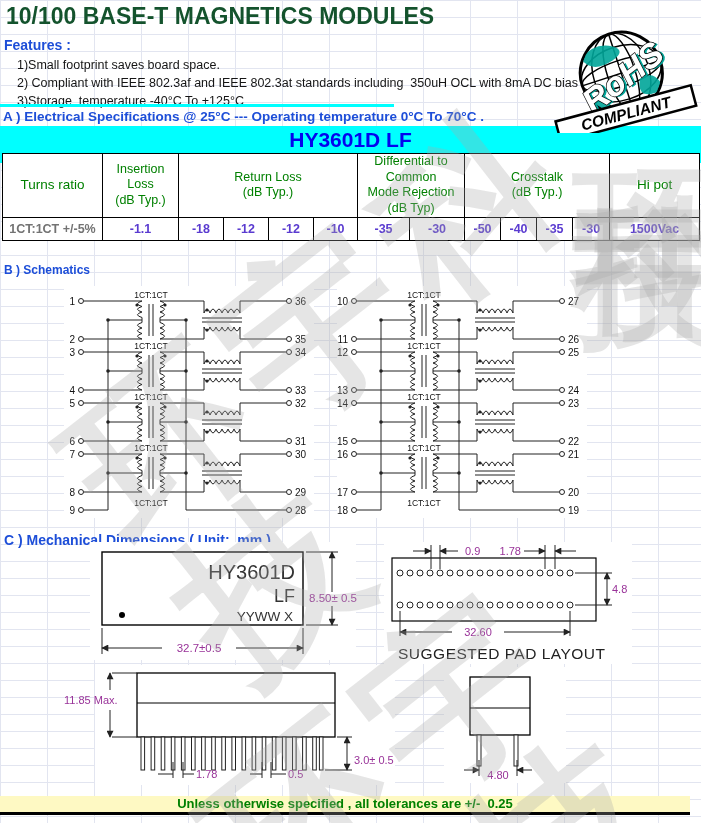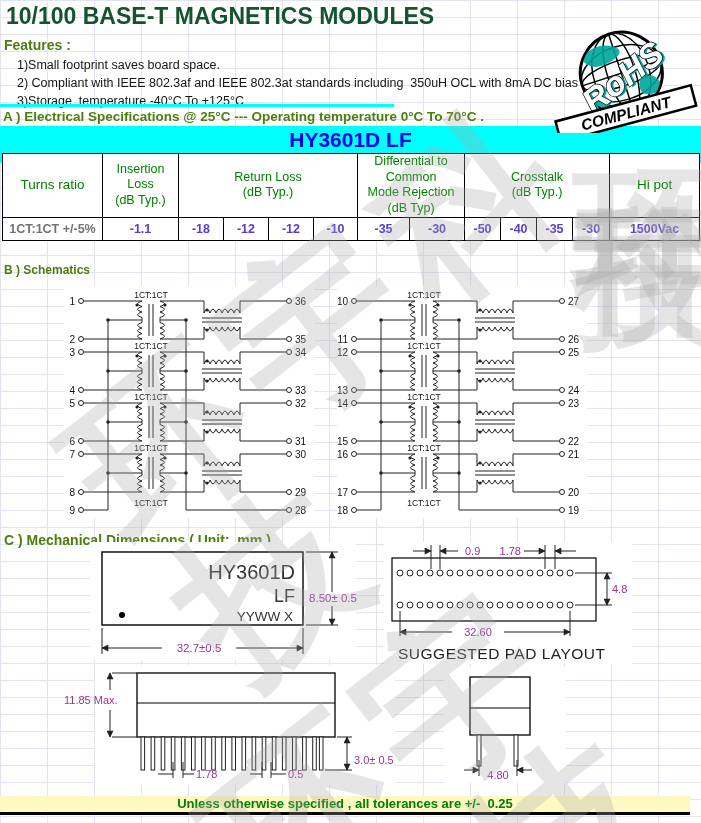--- a/index.html
+++ b/index.html
@@ -8,21 +8,21 @@
     font-family:"Liberation Sans",sans-serif;
     background-color:#fff;
     background-image:
       linear-gradient(to right,#e2e5f0 1px,transparent 1px),
       linear-gradient(to bottom,#e2e5f0 1px,transparent 1px);
     background-size:47px 17px;
   }
   .abs{position:absolute;}
   .ws-pre{white-space:pre;}
   .title{left:6px;top:3px;font-size:23px;font-weight:bold;color:#14532d;letter-spacing:0px;}
-  .green-head{font-weight:bold;color:#4d7c0f;}
+  .green-head{font-weight:bold;color:#1d4ed8;}
   .feat-head{left:4px;top:37px;font-size:14px;}
   .feat-item{left:17px;font-size:12.5px;color:#151515;}
   .a-head{left:3px;top:109px;font-size:13.5px;}
   .cyan-rule{left:0;top:104px;width:394px;height:3px;background:#00FFFF;}
   .part-band{left:0;top:126px;width:701px;height:37px;background:#00FFFF;text-align:center;}
   .part-band span{font-size:21px;font-weight:bold;color:#0404EE;line-height:27px;}
   table.spec{position:absolute;left:2px;top:153px;width:697px;border-collapse:collapse;background:#fff;table-layout:fixed;}
   table.spec td{border:1px solid #000;text-align:center;vertical-align:middle;padding:0;background:#fff;}
   td.gh{color:#008000;font-size:12.5px;white-space:pre-line;line-height:1.25;}
   td.gh-big{font-size:13.5px;}

